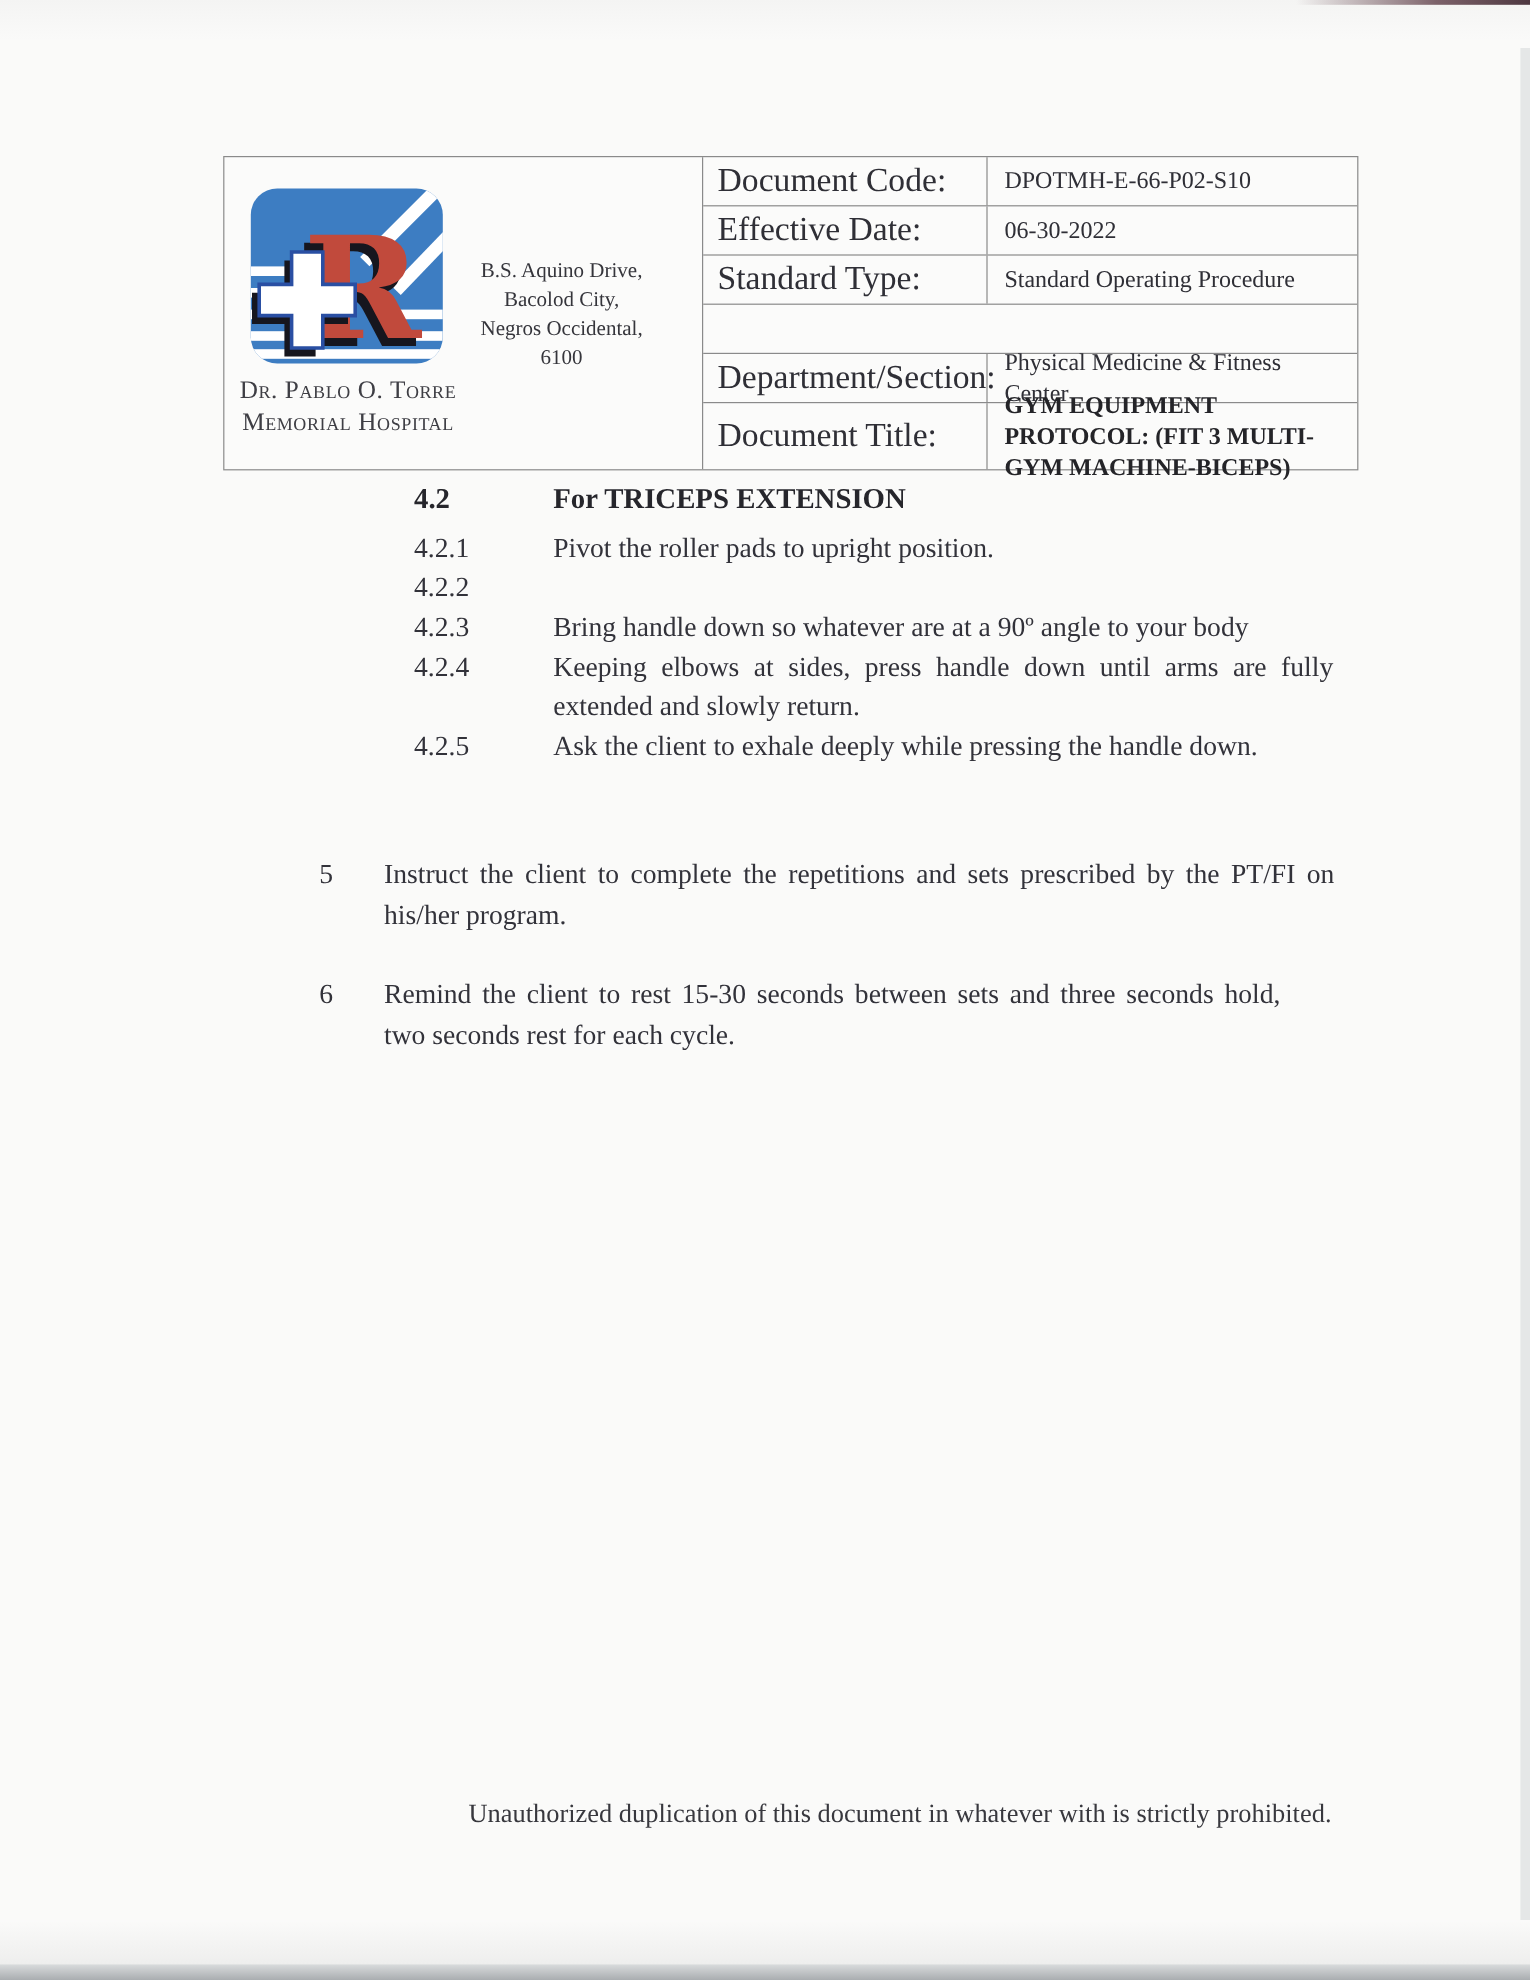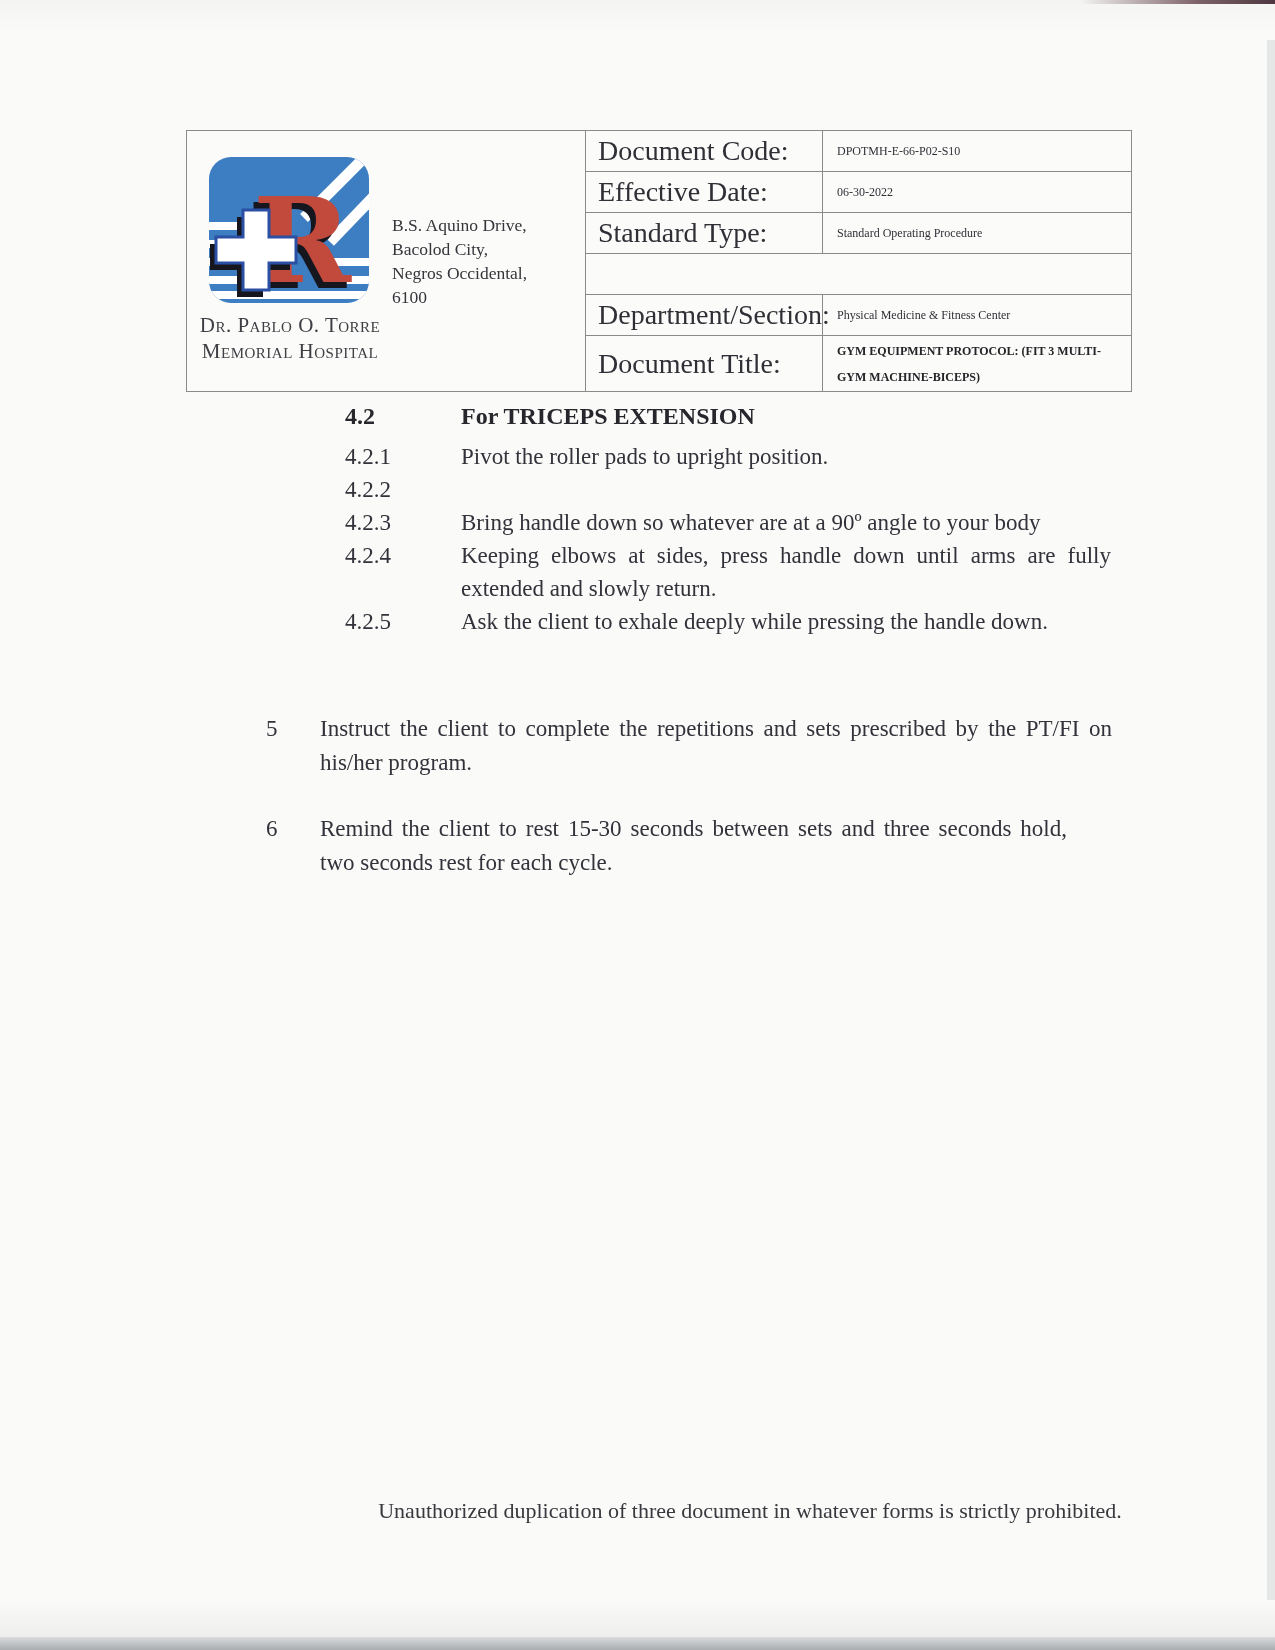--- a/index.html
+++ b/index.html
@@ -15,29 +15,29 @@
     background:linear-gradient(180deg,#d9dbdc,#a9adb0);}
   .scan-right{position:absolute;top:40px;right:0;width:8px;height:1560px;background:rgba(190,195,198,.35);}
 
   
   .hdr{position:absolute;left:186px;top:130px;width:944px;height:260px;
     border:1px solid var(--border,#8a8a8a);display:flex;background:rgba(255,255,255,.25);}
   .hdr-left{position:relative;width:398px;flex:none;border-right:1px solid var(--border,#8a8a8a);}
   .logo-svg{position:absolute;left:19px;top:23px;width:166px;height:156px;}
   .hosp-name{position:absolute;left:0px;top:181px;width:206px;text-align:center;
     font-variant:small-caps;font-size:21px;line-height:26px;letter-spacing:.5px;color:#3e3e44;}
-  .addr{position:absolute;left:205px;top:82px;width:152px;
+  .addr{position:absolute;left:205px;top:82px;width:152px;text-align:center;
     font-size:17.5px;line-height:24px;color:#35353b;}
   .hdr-rows{flex:1;display:flex;flex-direction:column;}
   .meta-row{display:flex;height:40px;flex:none;border-bottom:1px solid var(--border,#8a8a8a);}
   .meta-row.title{flex:1;border-bottom:none;}
   .meta-label{width:224px;flex:none;border-right:1px solid var(--border,#8a8a8a);
     display:flex;align-items:center;padding-left:12px;font-size:28px;color:#2f2f36;}
   .meta-value{flex:1;display:flex;align-items:center;padding-left:14px;padding-right:8px;
-    font-size:12px;color:#2f2f36;line-height:26px;}
+    font-size:20px;color:#2f2f36;line-height:26px;}
   .meta-row.title .meta-value{font-weight:bold;color:#242428;}
 
   
   .section42{position:absolute;left:345px;top:400px;width:782px;font-size:23px;line-height:33px;}
   .row{display:flex;gap:44px;}
   .row .num{width:72px;flex:none;}
   .row.heading{font-weight:bold;margin-bottom:7px;color:#26262c;font-size:24px;}
   .row .txt{flex:1;text-align:justify;-moz-text-align-last:left;text-align-last:left;}
   .row .txt.w2{max-width:650px;}
 
@@ -150,15 +150,15 @@
 
 <div class="bigitem" id="item-5">
   <span class="num">5</span>
   <span class="txt">Instruct the client to complete the repetitions and sets prescribed by the PT/FI on his/her program.</span>
 </div>
 <div class="bigitem" id="item-6">
   <span class="num">6</span>
   <span class="txt">Remind the client to rest 15-30 seconds between sets and three seconds hold, two seconds rest for each cycle.</span>
 </div>
 
-<div class="footer">Unauthorized duplication of three document in whatever forms is strictly prohibited.</div>
+<div class="footer">Unauthorized duplication of this document in whatever with is strictly prohibited.</div>
 
 <div class="scan-bottom"></div>
 
 </body></html>

